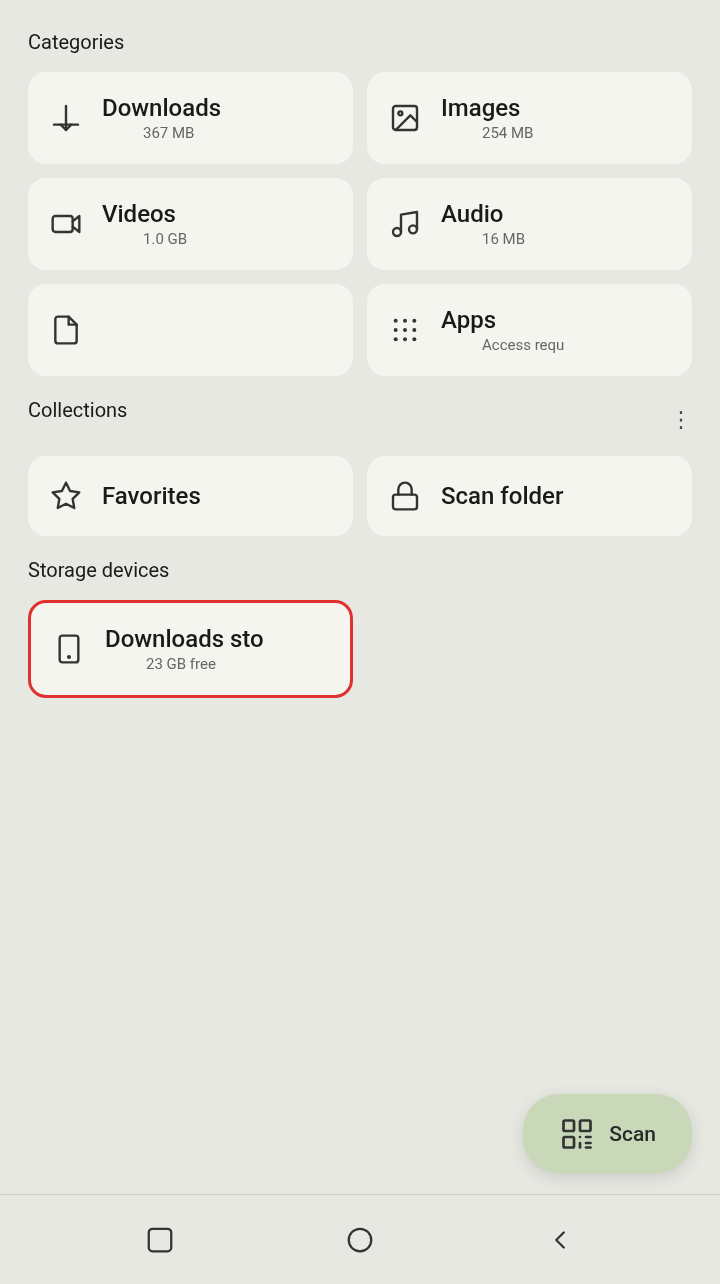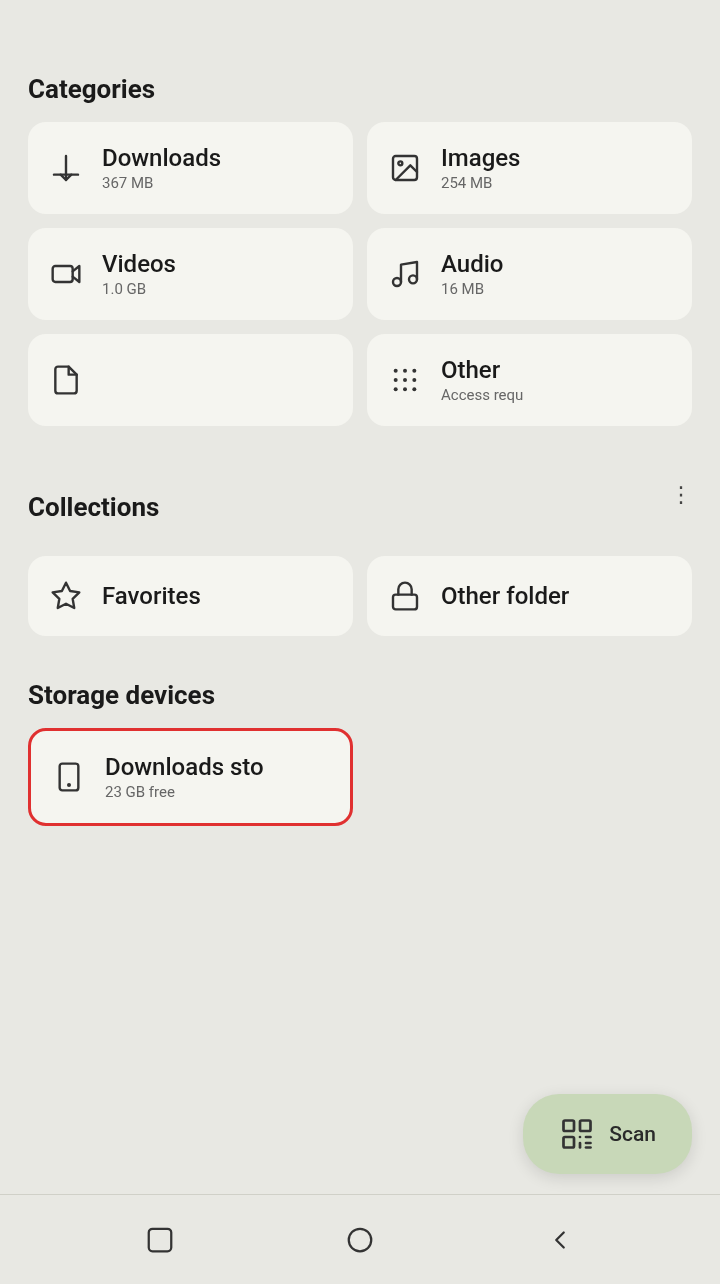--- a/index.html
+++ b/index.html
@@ -19,25 +19,24 @@
       display: flex;
       flex-direction: column;
     }
 
     .content-area {
       flex: 1;
       padding: 30px 28px 20px 28px;
     }
 
     .section-title {
-      font-size: 26px;
-      font-weight: 700;
+      font-size: 20px;
+      font-weight: 400;
       color: #1a1a1a;
       margin-bottom: 18px;
-      margin-top: 44px;
     }
 
     .grid-2col {
       display: grid;
       grid-template-columns: 1fr 1fr;
       gap: 14px;
       margin-bottom: 14px;
     }
 
     .card {
@@ -62,20 +61,21 @@
     .card-text .card-title {
       font-size: 24px;
       font-weight: 500;
       color: #1a1a1a;
     }
 
     .card-text .card-sub {
       font-size: 15px;
       color: #666;
       margin-top: 2px;
+      margin-left: 41px;
     }
 
     .section-header {
       display: flex;
       align-items: center;
       justify-content: space-between;
       margin-top: 22px;
       margin-bottom: 16px;
     }
 
@@ -238,21 +238,21 @@
               <circle cx="19" cy="5" r="1.5" fill="#333" stroke="none"></circle>
               <circle cx="5" cy="12" r="1.5" fill="#333" stroke="none"></circle>
               <circle cx="12" cy="12" r="1.5" fill="#333" stroke="none"></circle>
               <circle cx="19" cy="12" r="1.5" fill="#333" stroke="none"></circle>
               <circle cx="5" cy="19" r="1.5" fill="#333" stroke="none"></circle>
               <circle cx="12" cy="19" r="1.5" fill="#333" stroke="none"></circle>
               <circle cx="19" cy="19" r="1.5" fill="#333" stroke="none"></circle>
             </svg>
           </div>
           <div class="card-text">
-            <div class="card-title">Other</div>
+            <div class="card-title">Apps</div>
             <div class="card-sub">Access requ</div>
           </div>
         </div>
       </div>
     </div>
 
     <div>
       <div class="section-header">
         <div class="section-title">Collections</div>
         <div class="more-icon">⋮</div>
@@ -272,21 +272,21 @@
         </div>
 
         <div class="card">
           <div class="card-icon">
             <svg width="32" height="32" viewBox="0 0 24 24">
               <rect x="3" y="11" width="18" height="11" rx="2" ry="2"></rect>
               <path d="M7 11V7a5 5 0 0 1 10 0v4"></path>
             </svg>
           </div>
           <div class="card-text">
-            <div class="card-title">Other folder</div>
+            <div class="card-title">Scan folder</div>
           </div>
         </div>
       </div>
     </div>
 
     <div class="storage-section">
       <div class="section-title">Storage devices</div>
 
       <div class="grid-2col">
 

